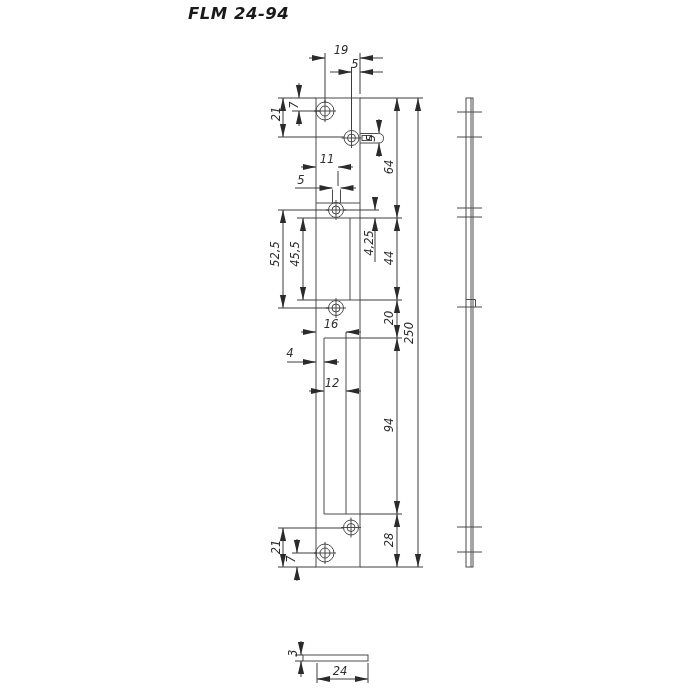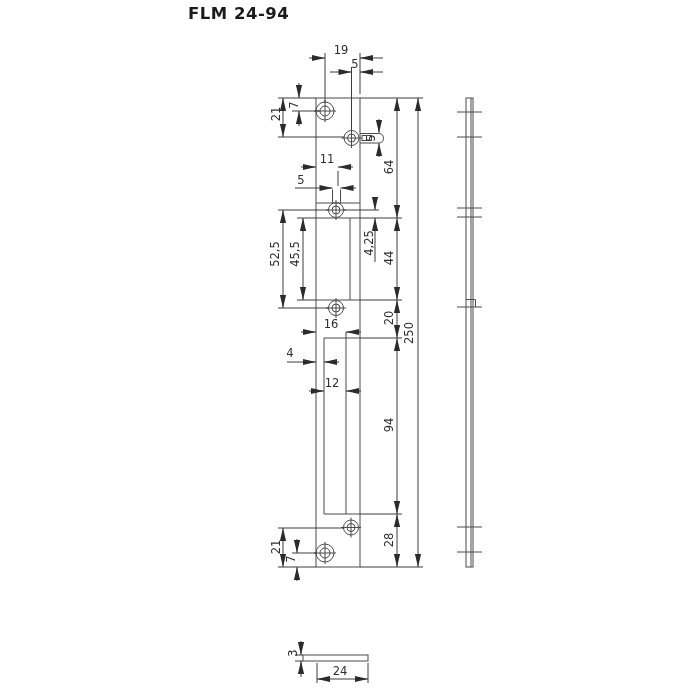--- a/index.html
+++ b/index.html
@@ -1,17 +1,17 @@
 <!DOCTYPE html>
 <html><head>
 <meta charset="utf-8">
 <style>
   html,body{margin:0;padding:0;background:#ffffff;}
   .canvas{position:relative;width:700px;height:700px;background:#ffffff;overflow:hidden;
-          font-family:"DejaVu Sans",sans-serif;}
+          font-family:"DejaVu Sans",sans-serif;font-style:italic;}
   svg text{font-family:"DejaVu Sans",sans-serif;font-size:11.5px;fill:#2e2e2e;}
   svg .title-text{font-size:16.5px;font-weight:bold;fill:#1a1a1a;letter-spacing:.5px;}
   .ln{stroke:#4b4b4b;stroke-width:1;fill:none;}
   .dl{stroke:#3c3c3c;stroke-width:1;fill:none;}
   marker{overflow:visible;}
 </style>
 </head>
 <body>
 
 <div class="canvas">

